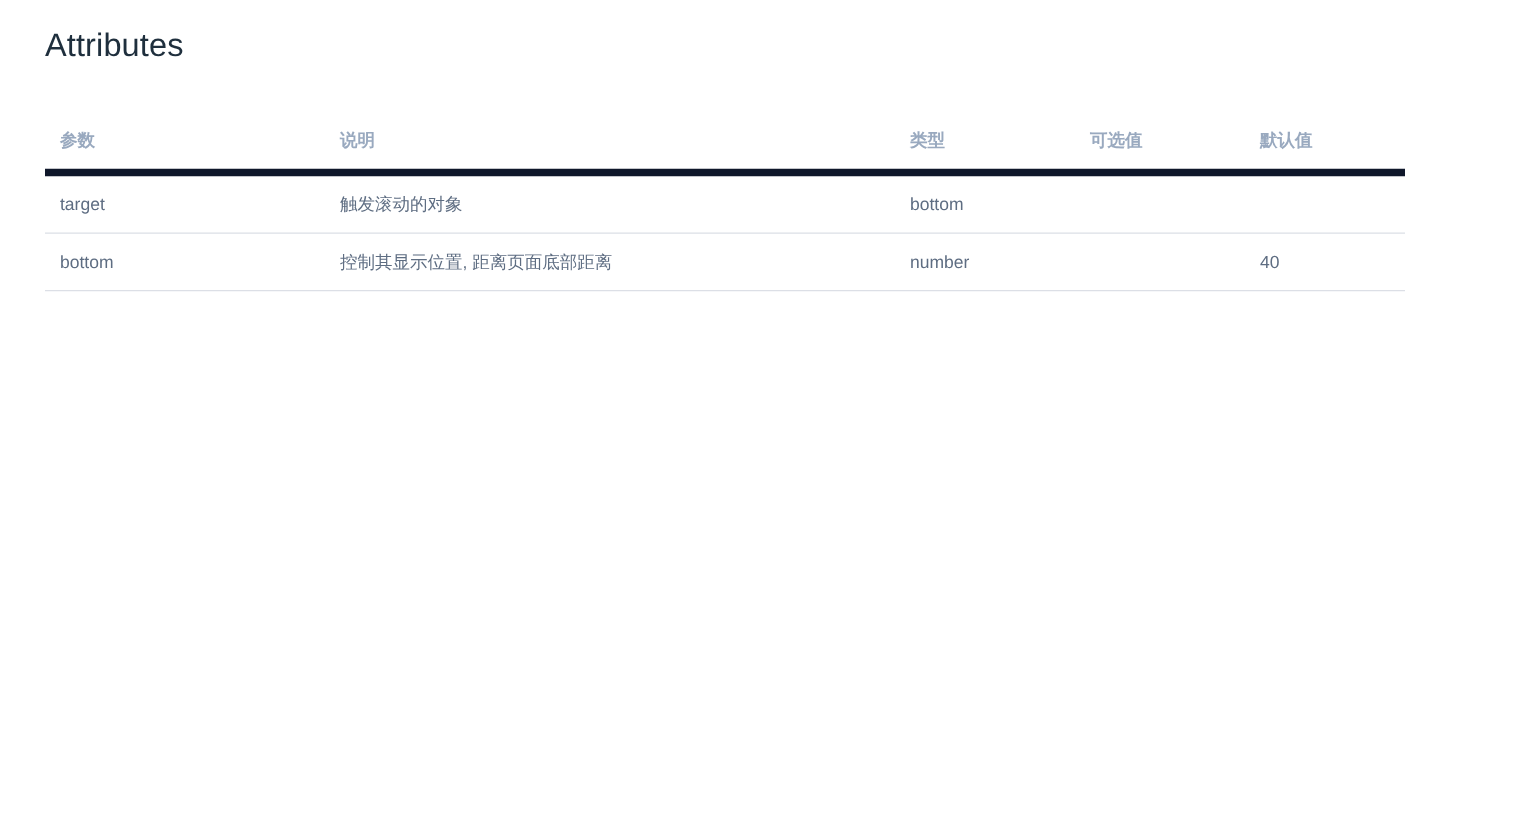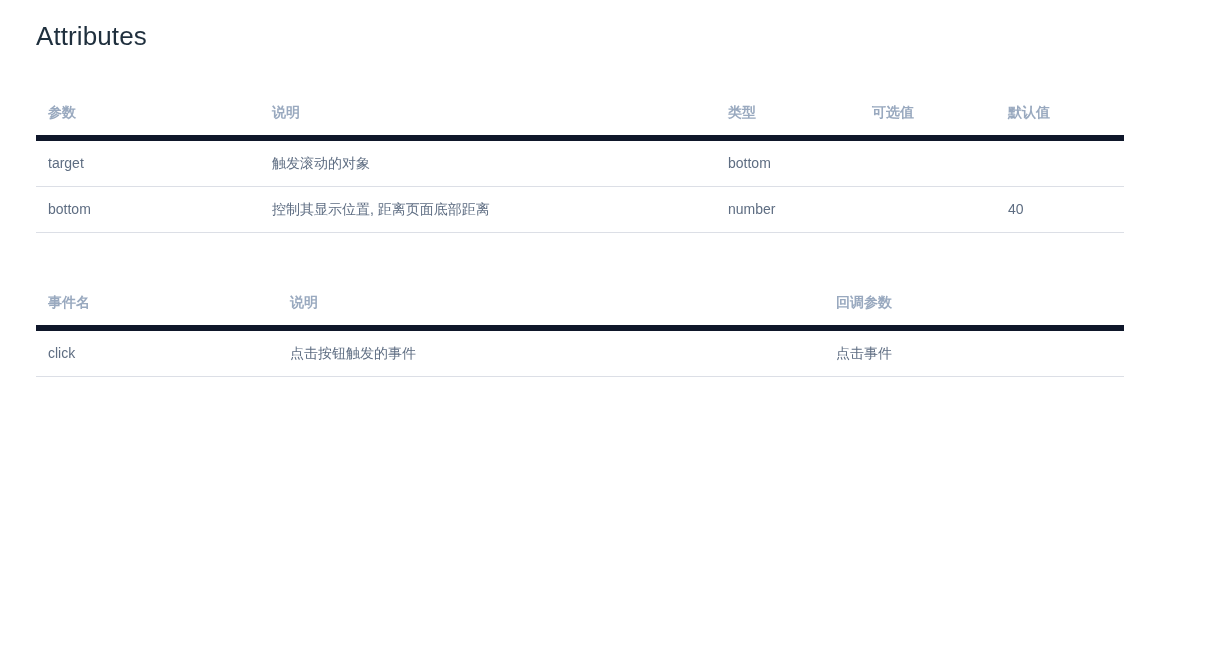--- a/index.html
+++ b/index.html
@@ -132,36 +132,15 @@
           <td>number</td>
           <td></td>
           <td>40</td>
         </tr>
       </tbody>
     </table>
   </section>
 
   <section class="section-events">
 
-    <table class="api-table table-events">
-      <colgroup>
-        <col class="col-event">
-        <col class="col-desc">
-        <col class="col-cb">
-      </colgroup>
-      <thead>
-        <tr>
-          <th>事件名</th>
-          <th>说明</th>
-          <th>回调参数</th>
-        </tr>
-      </thead>
-      <tbody>
-        <tr>
-          <td>click</td>
-          <td>点击按钮触发的事件</td>
-          <td>点击事件</td>
-        </tr>
-      </tbody>
-    </table>
   </section>
 
 </div>
 
 </body></html>

